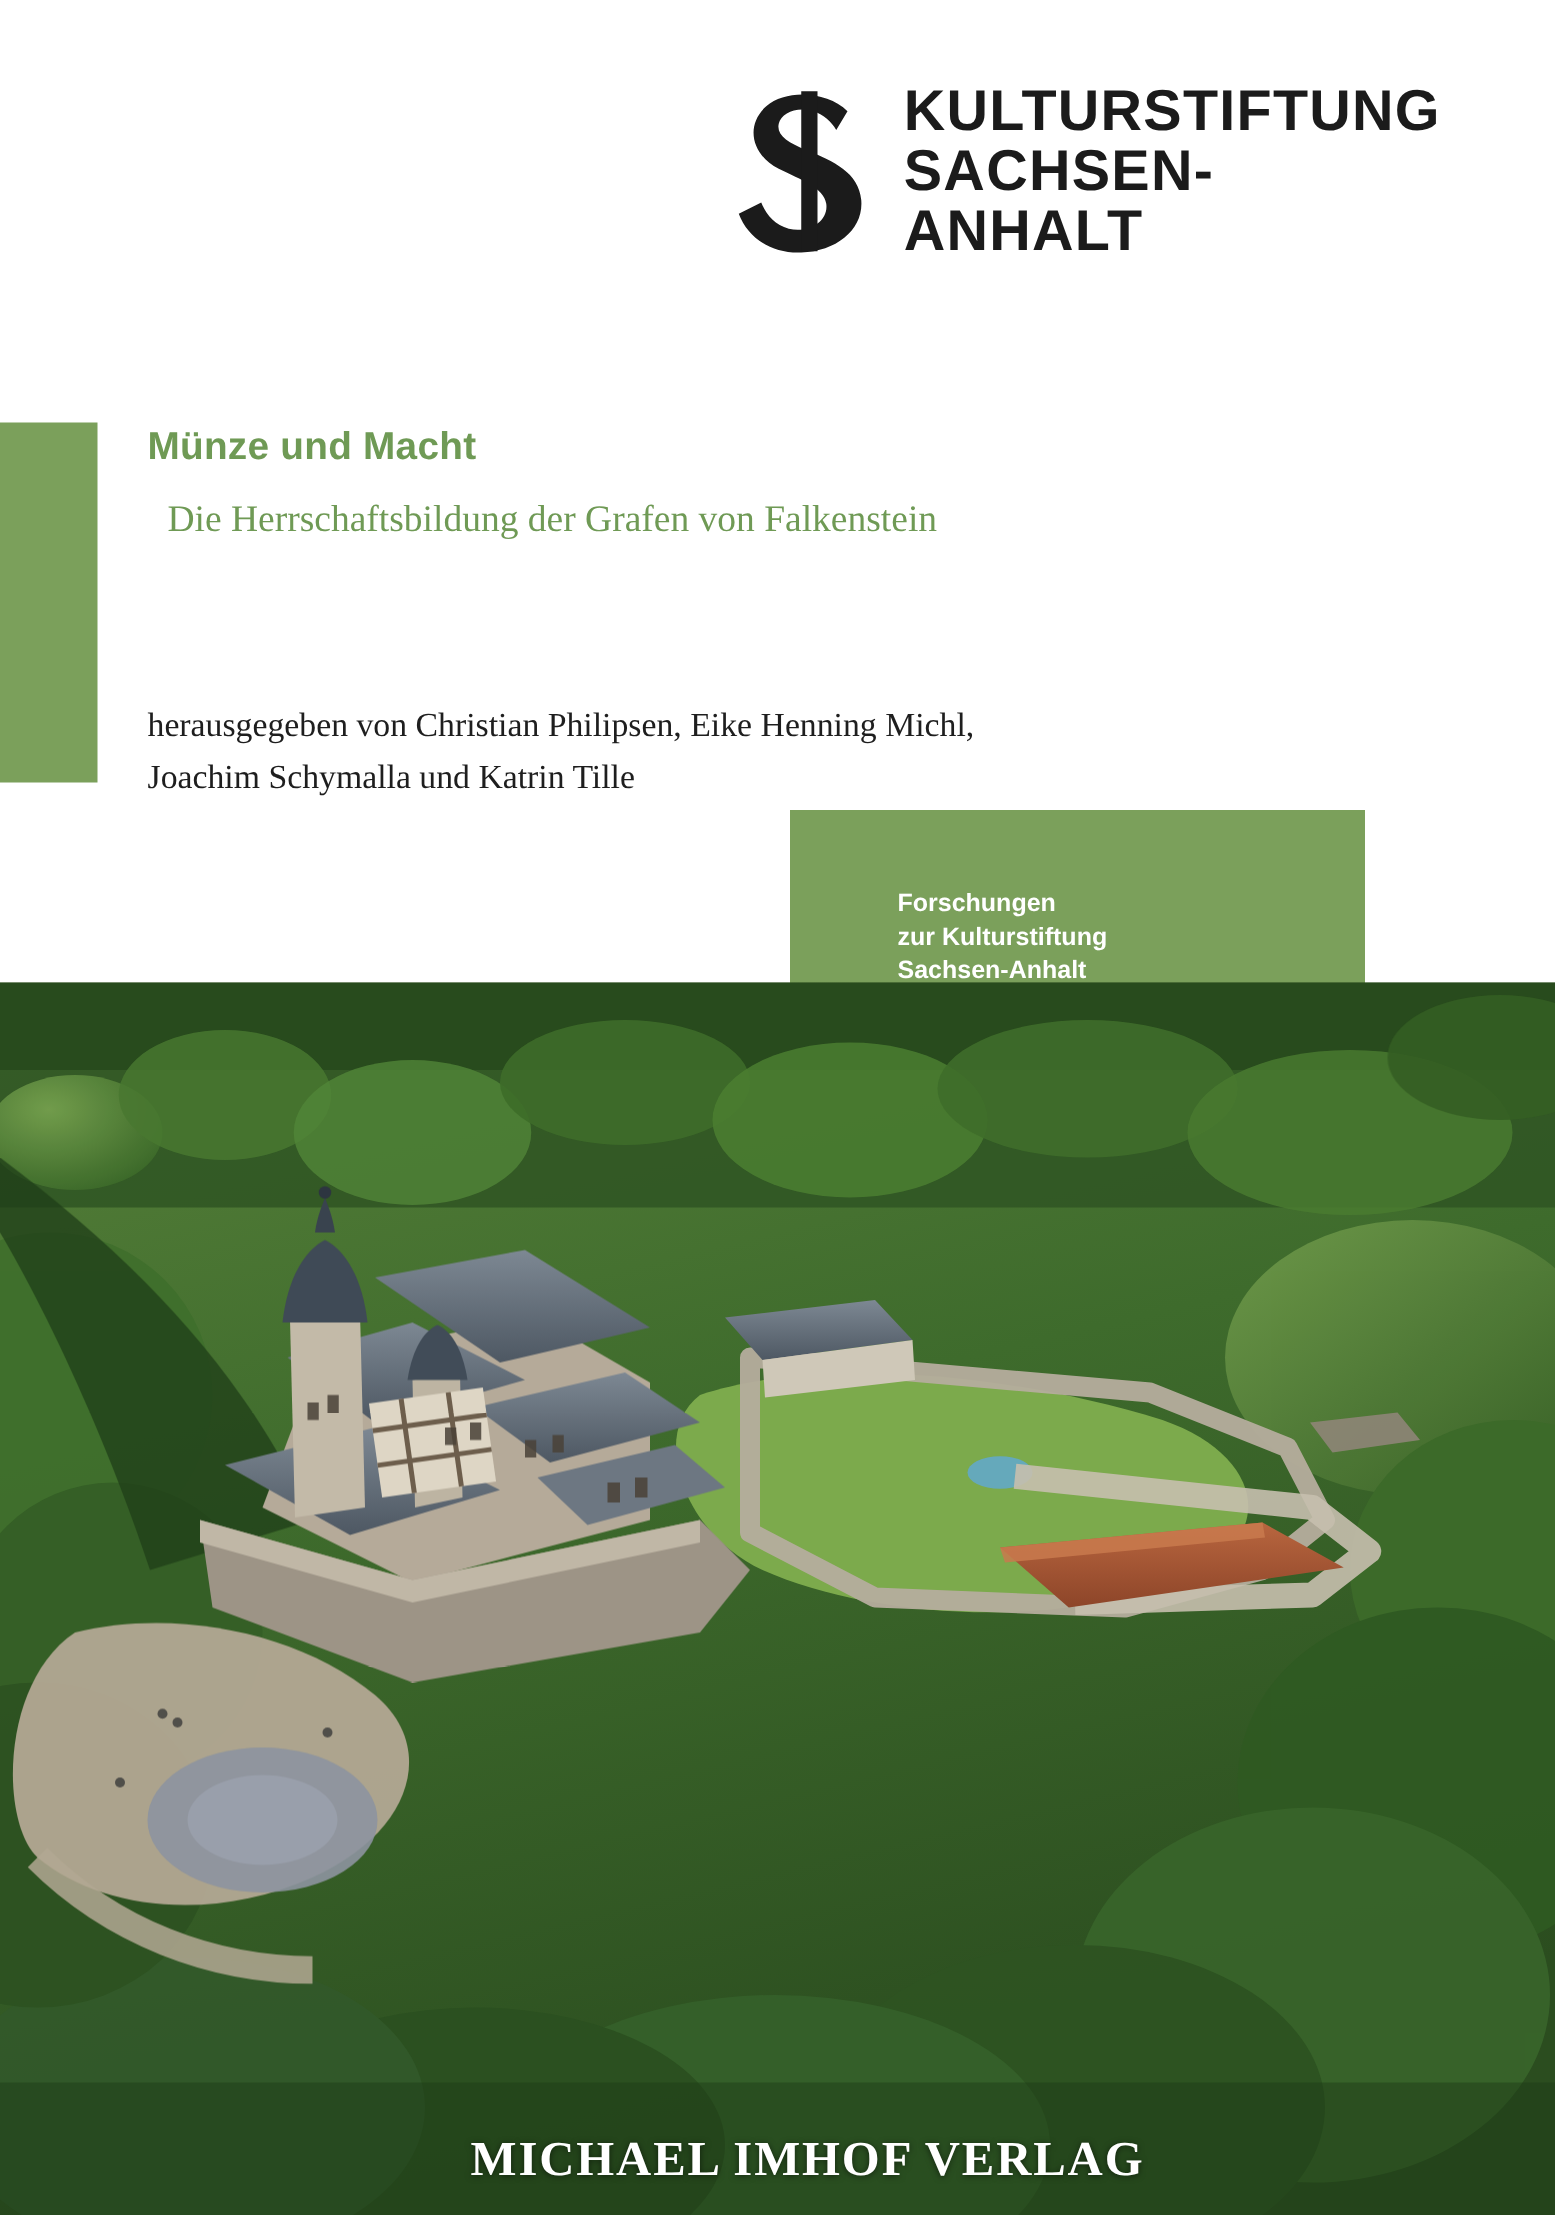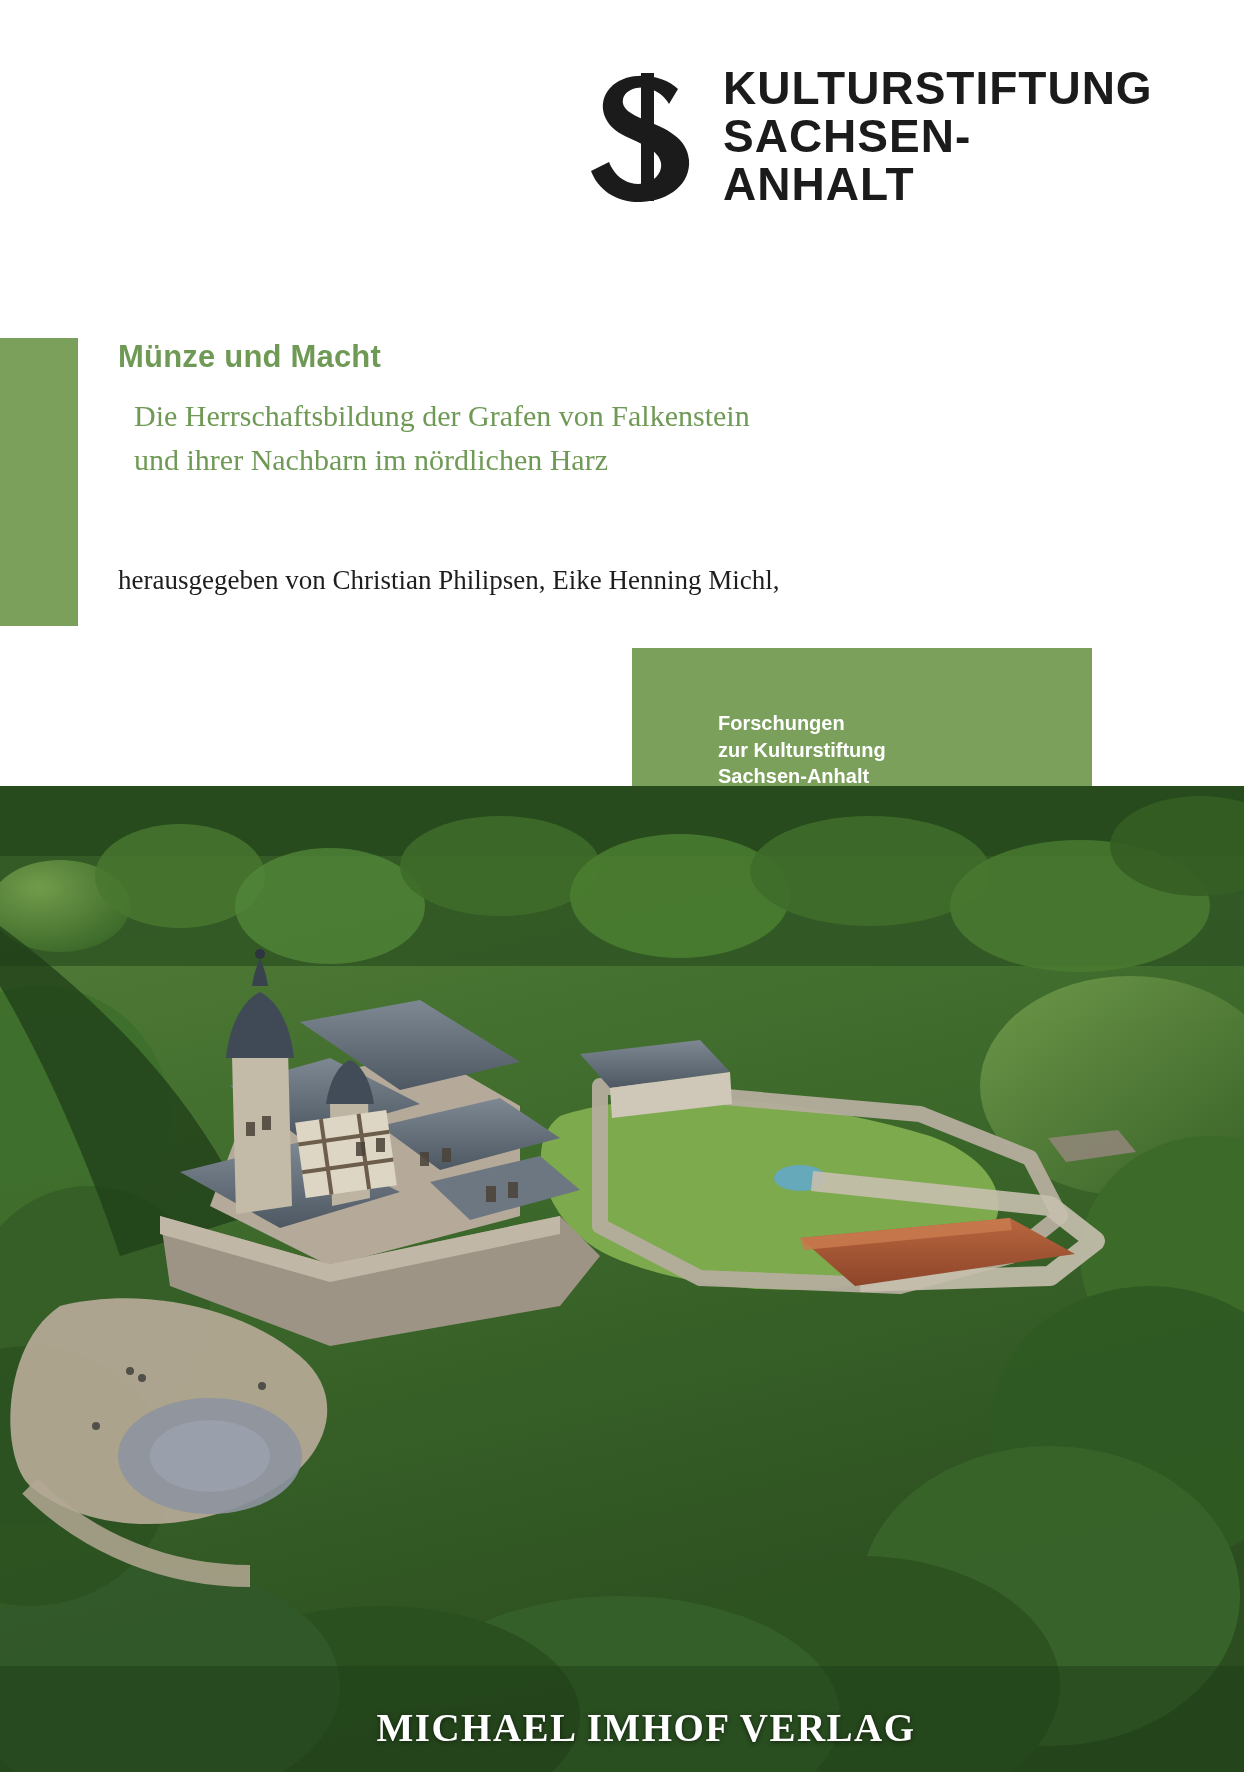--- a/index.html
+++ b/index.html
@@ -173,26 +173,26 @@
       <span class="line2">SACHSEN-ANHALT</span>
     </div>
   </div>
 
   <div class="green-bar"></div>
 
   <div class="title-block">
     <h1 class="main-title">Münze und Macht</h1>
     <p class="subtitle">
       <span>Die Herrschaftsbildung der Grafen von Falkenstein</span><br>
-      <span>und ihrer Nachbarn im nördlichen Harz</span>
     </p>
   </div>
 
   <div class="editors">
     <span>herausgegeben von Christian Philipsen, Eike Henning Michl,</span><br>
+    <span>Joachim Schymalla und Katrin Tille</span>
   </div>
 
   <div class="series-box">
     <div class="series-title">
       <span>Forschungen</span><br>
       <span>zur Kulturstiftung</span><br>
       <span>Sachsen-Anhalt</span>
     </div>
     <div class="series-volume">Band 3</div>
   </div>

